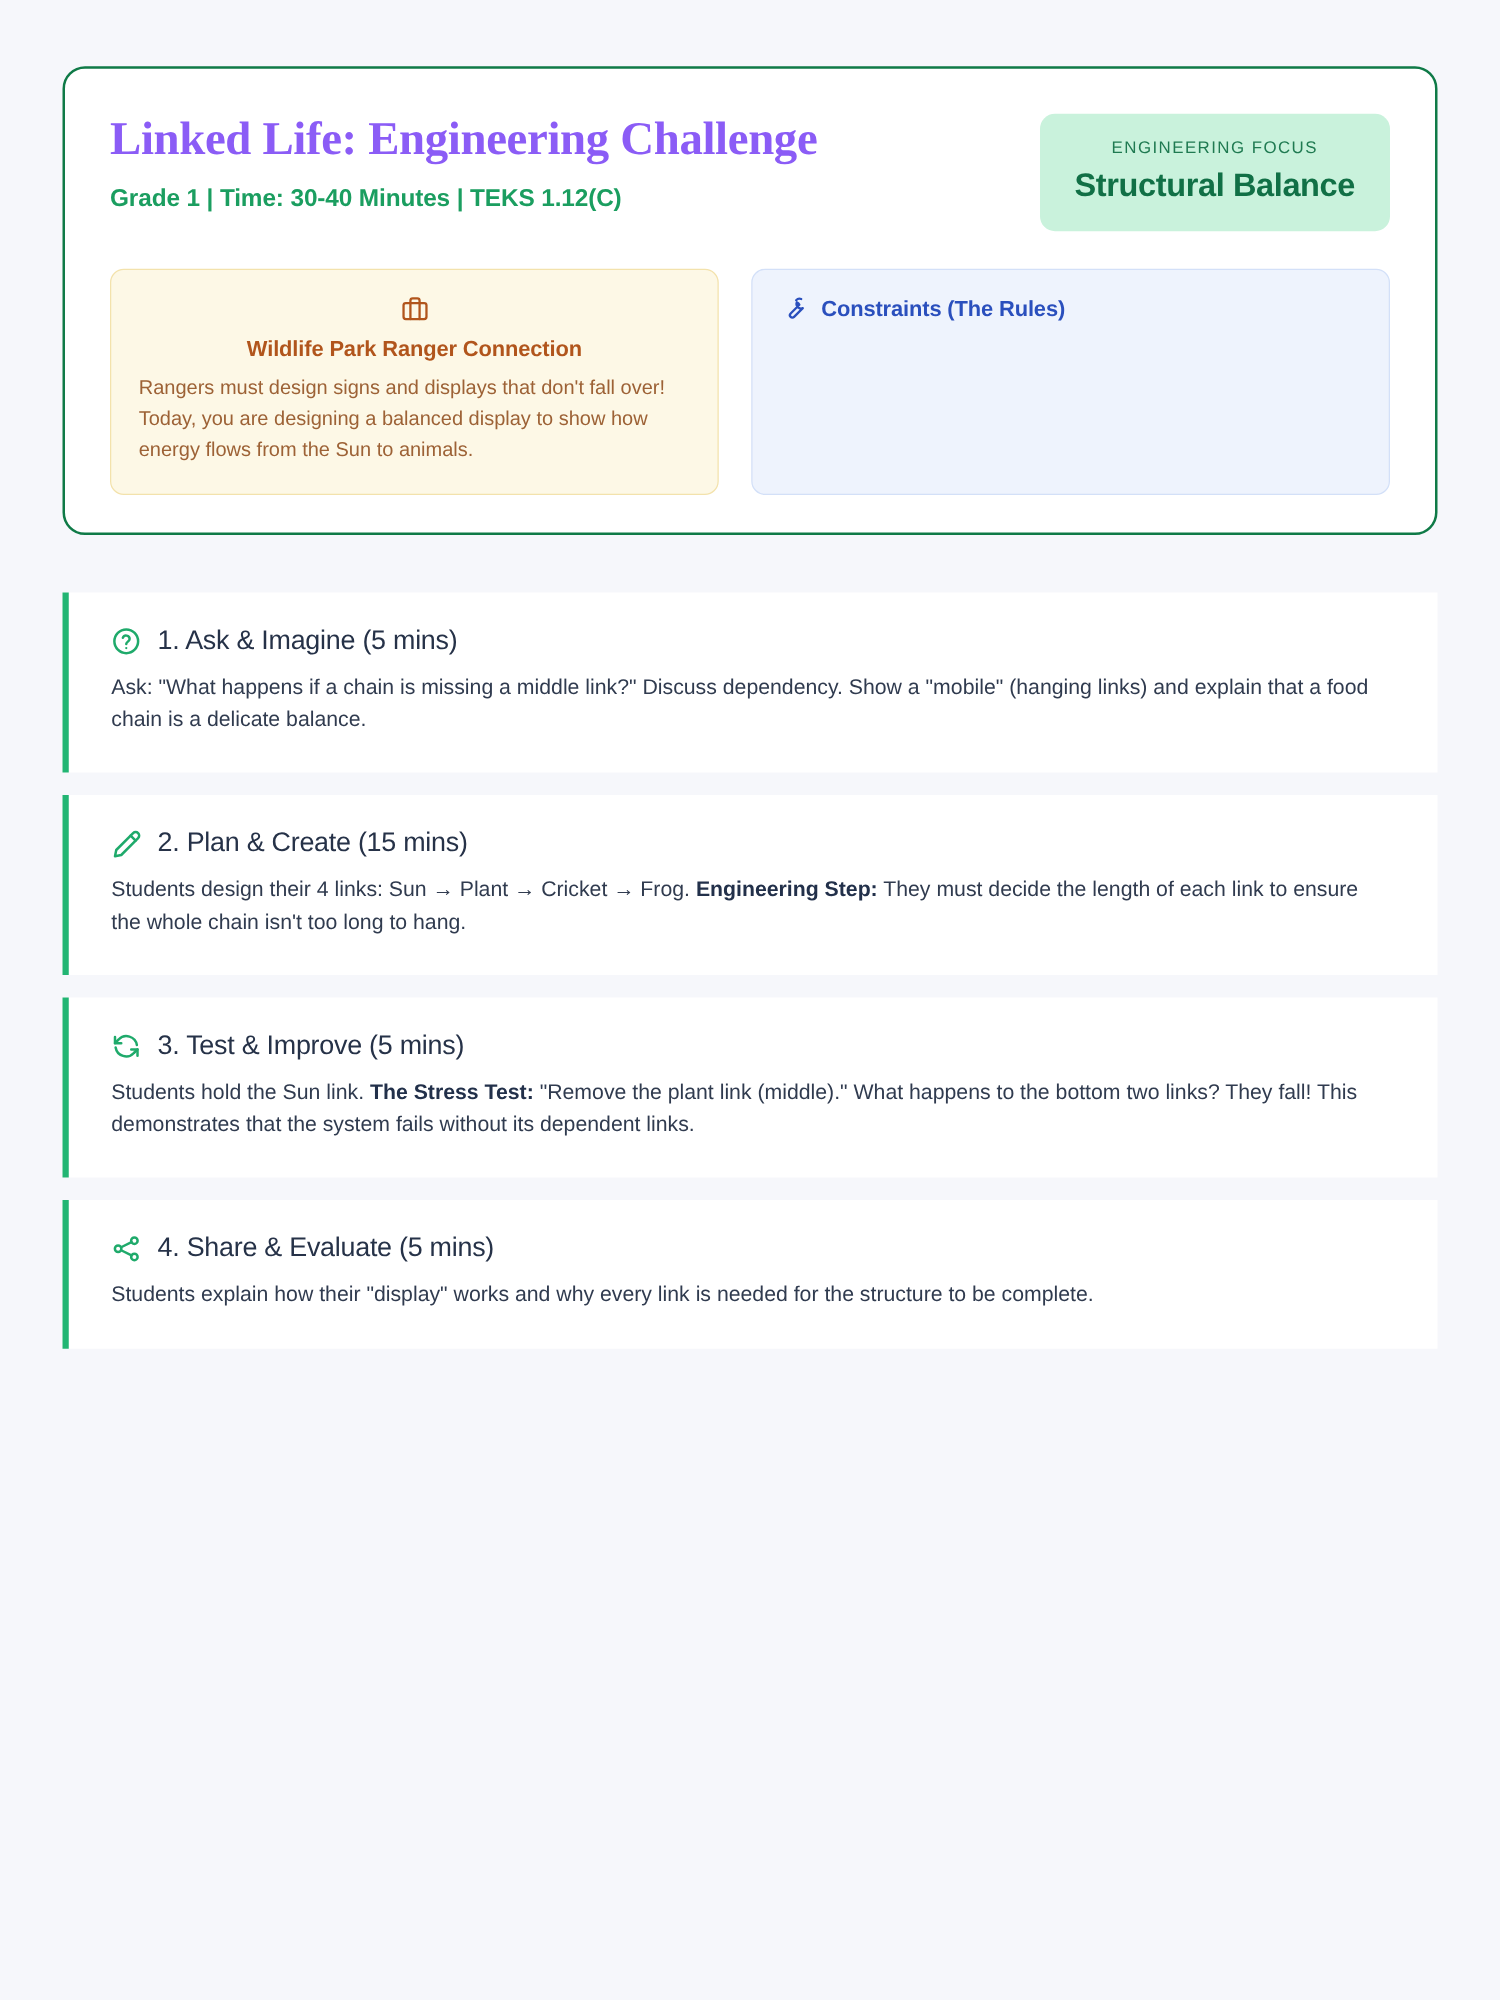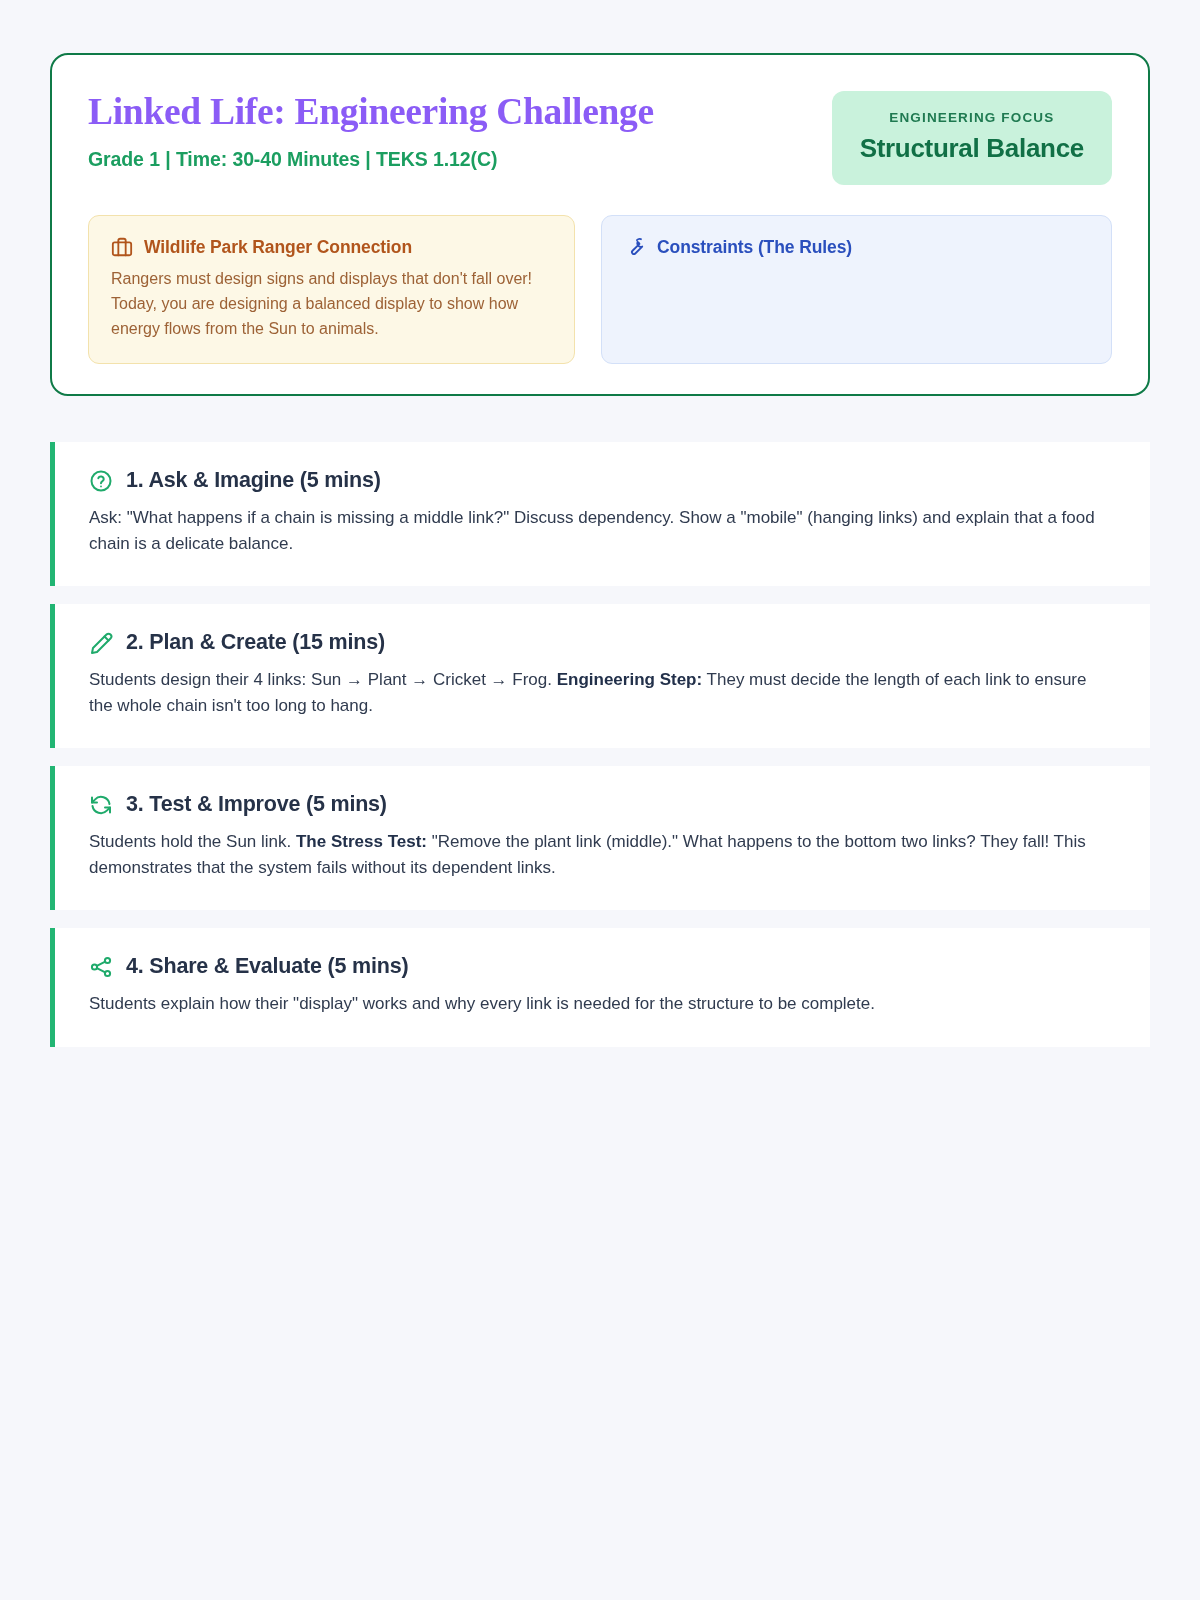--- a/index.html
+++ b/index.html
@@ -57,21 +57,21 @@
     background: #c9f2dc;
     border-radius: 12px;
     padding: 19px 28px 21px 28px;
     text-align: center;
     min-width: 236px;
     box-sizing: border-box;
     margin-top: 2px;
   }
   .focus-badge .focus-kicker {
     font-size: 13.5px;
-    font-weight: bold;
+    font-weight: normal;
     letter-spacing: 1.15px;
     color: #1f7a51;
     text-transform: uppercase;
   }
   .focus-badge .focus-value {
     font-size: 26px;
     font-weight: bold;
     color: #117046;
     margin-top: 8px;
     letter-spacing: -0.3px;
@@ -100,21 +100,21 @@
     border: 1px solid #d3e0f8;
   }
   .info-head {
     display: flex;
     align-items: center;
     gap: 11px;
     font-size: 17.5px;
     font-weight: bold;
     letter-spacing: -0.1px;
   }
-  .connection .info-head { color: #b1551c; }
+  .connection .info-head { color: #b1551c; flex-direction: column; }
   .constraints .info-head { color: #2a4fbd; }
   .info-body {
     font-size: 16px;
     line-height: 1.55;
     margin-top: 9px;
   }
   .connection .info-body { color: #9d6236; }
   .rules-list {
     margin: 7px 0 0 0;
     padding: 0;
@@ -150,21 +150,21 @@
     padding: 26px 34px 30px 34px;
     margin-bottom: 18px;
   }
   .step-head {
     display: flex;
     align-items: center;
     gap: 13px;
   }
   .step-title {
     font-size: 21.5px;
-    font-weight: bold;
+    font-weight: normal;
     color: #263248;
     letter-spacing: -0.2px;
   }
   .step-body {
     font-size: 17px;
     line-height: 1.5;
     color: #303b4f;
     margin-top: 12px;
     max-width: 1010px;
   }

